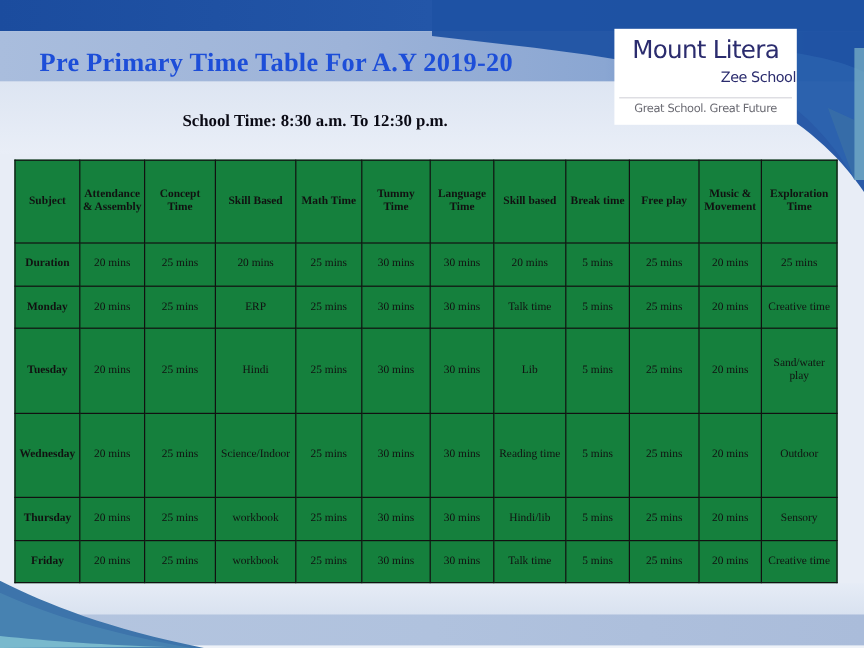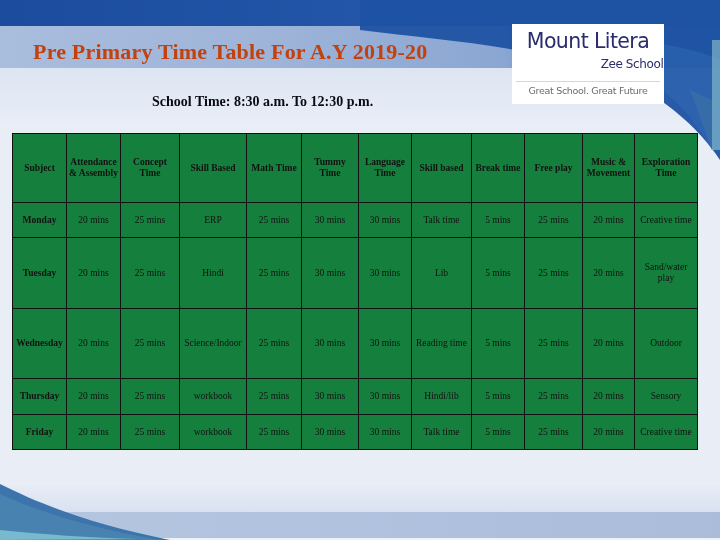--- a/index.html
+++ b/index.html
@@ -47,21 +47,21 @@
       position: absolute; left: 0; top: 484px; width: 180px; height: 56px;
     }
 
     .title {
       position: absolute; left: 33px; top: 39px;
       font-family: "Liberation Serif", "DejaVu Serif", serif;
       font-size: 22px;
       font-weight: bold;
       letter-spacing: 0.2px;
       white-space: nowrap;
-      color: #c2410c;
+      color: #1d4ed8;
     }
     .subtitle {
       position: absolute; left: 152px; top: 94px;
       font-family: "Liberation Serif", "DejaVu Serif", serif;
       font-size: 14px;
       font-weight: bold;
       white-space: nowrap;
       color: #0a0a14;
     }
 
@@ -185,20 +185,34 @@
     <th>Skill Based</th>
     <th>Math Time</th>
     <th>Tummy Time</th>
     <th>Language Time</th>
     <th>Skill based</th>
     <th>Break time</th>
     <th>Free play</th>
     <th>Music &amp; Movement</th>
     <th>Exploration Time</th>
   </tr>
+  <tr class="r-duration">
+    <td class="rowhead">Duration</td>
+    <td>20 mins</td>
+    <td>25 mins</td>
+    <td>20 mins</td>
+    <td>25 mins</td>
+    <td>30 mins</td>
+    <td>30 mins</td>
+    <td>20 mins</td>
+    <td>5 mins</td>
+    <td>25 mins</td>
+    <td>20 mins</td>
+    <td>25 mins</td>
+  </tr>
   <tr class="r-monday">
     <td class="rowhead">Monday</td>
     <td>20 mins</td>
     <td>25 mins</td>
     <td>ERP</td>
     <td>25 mins</td>
     <td>30 mins</td>
     <td>30 mins</td>
     <td>Talk time</td>
     <td>5 mins</td>

